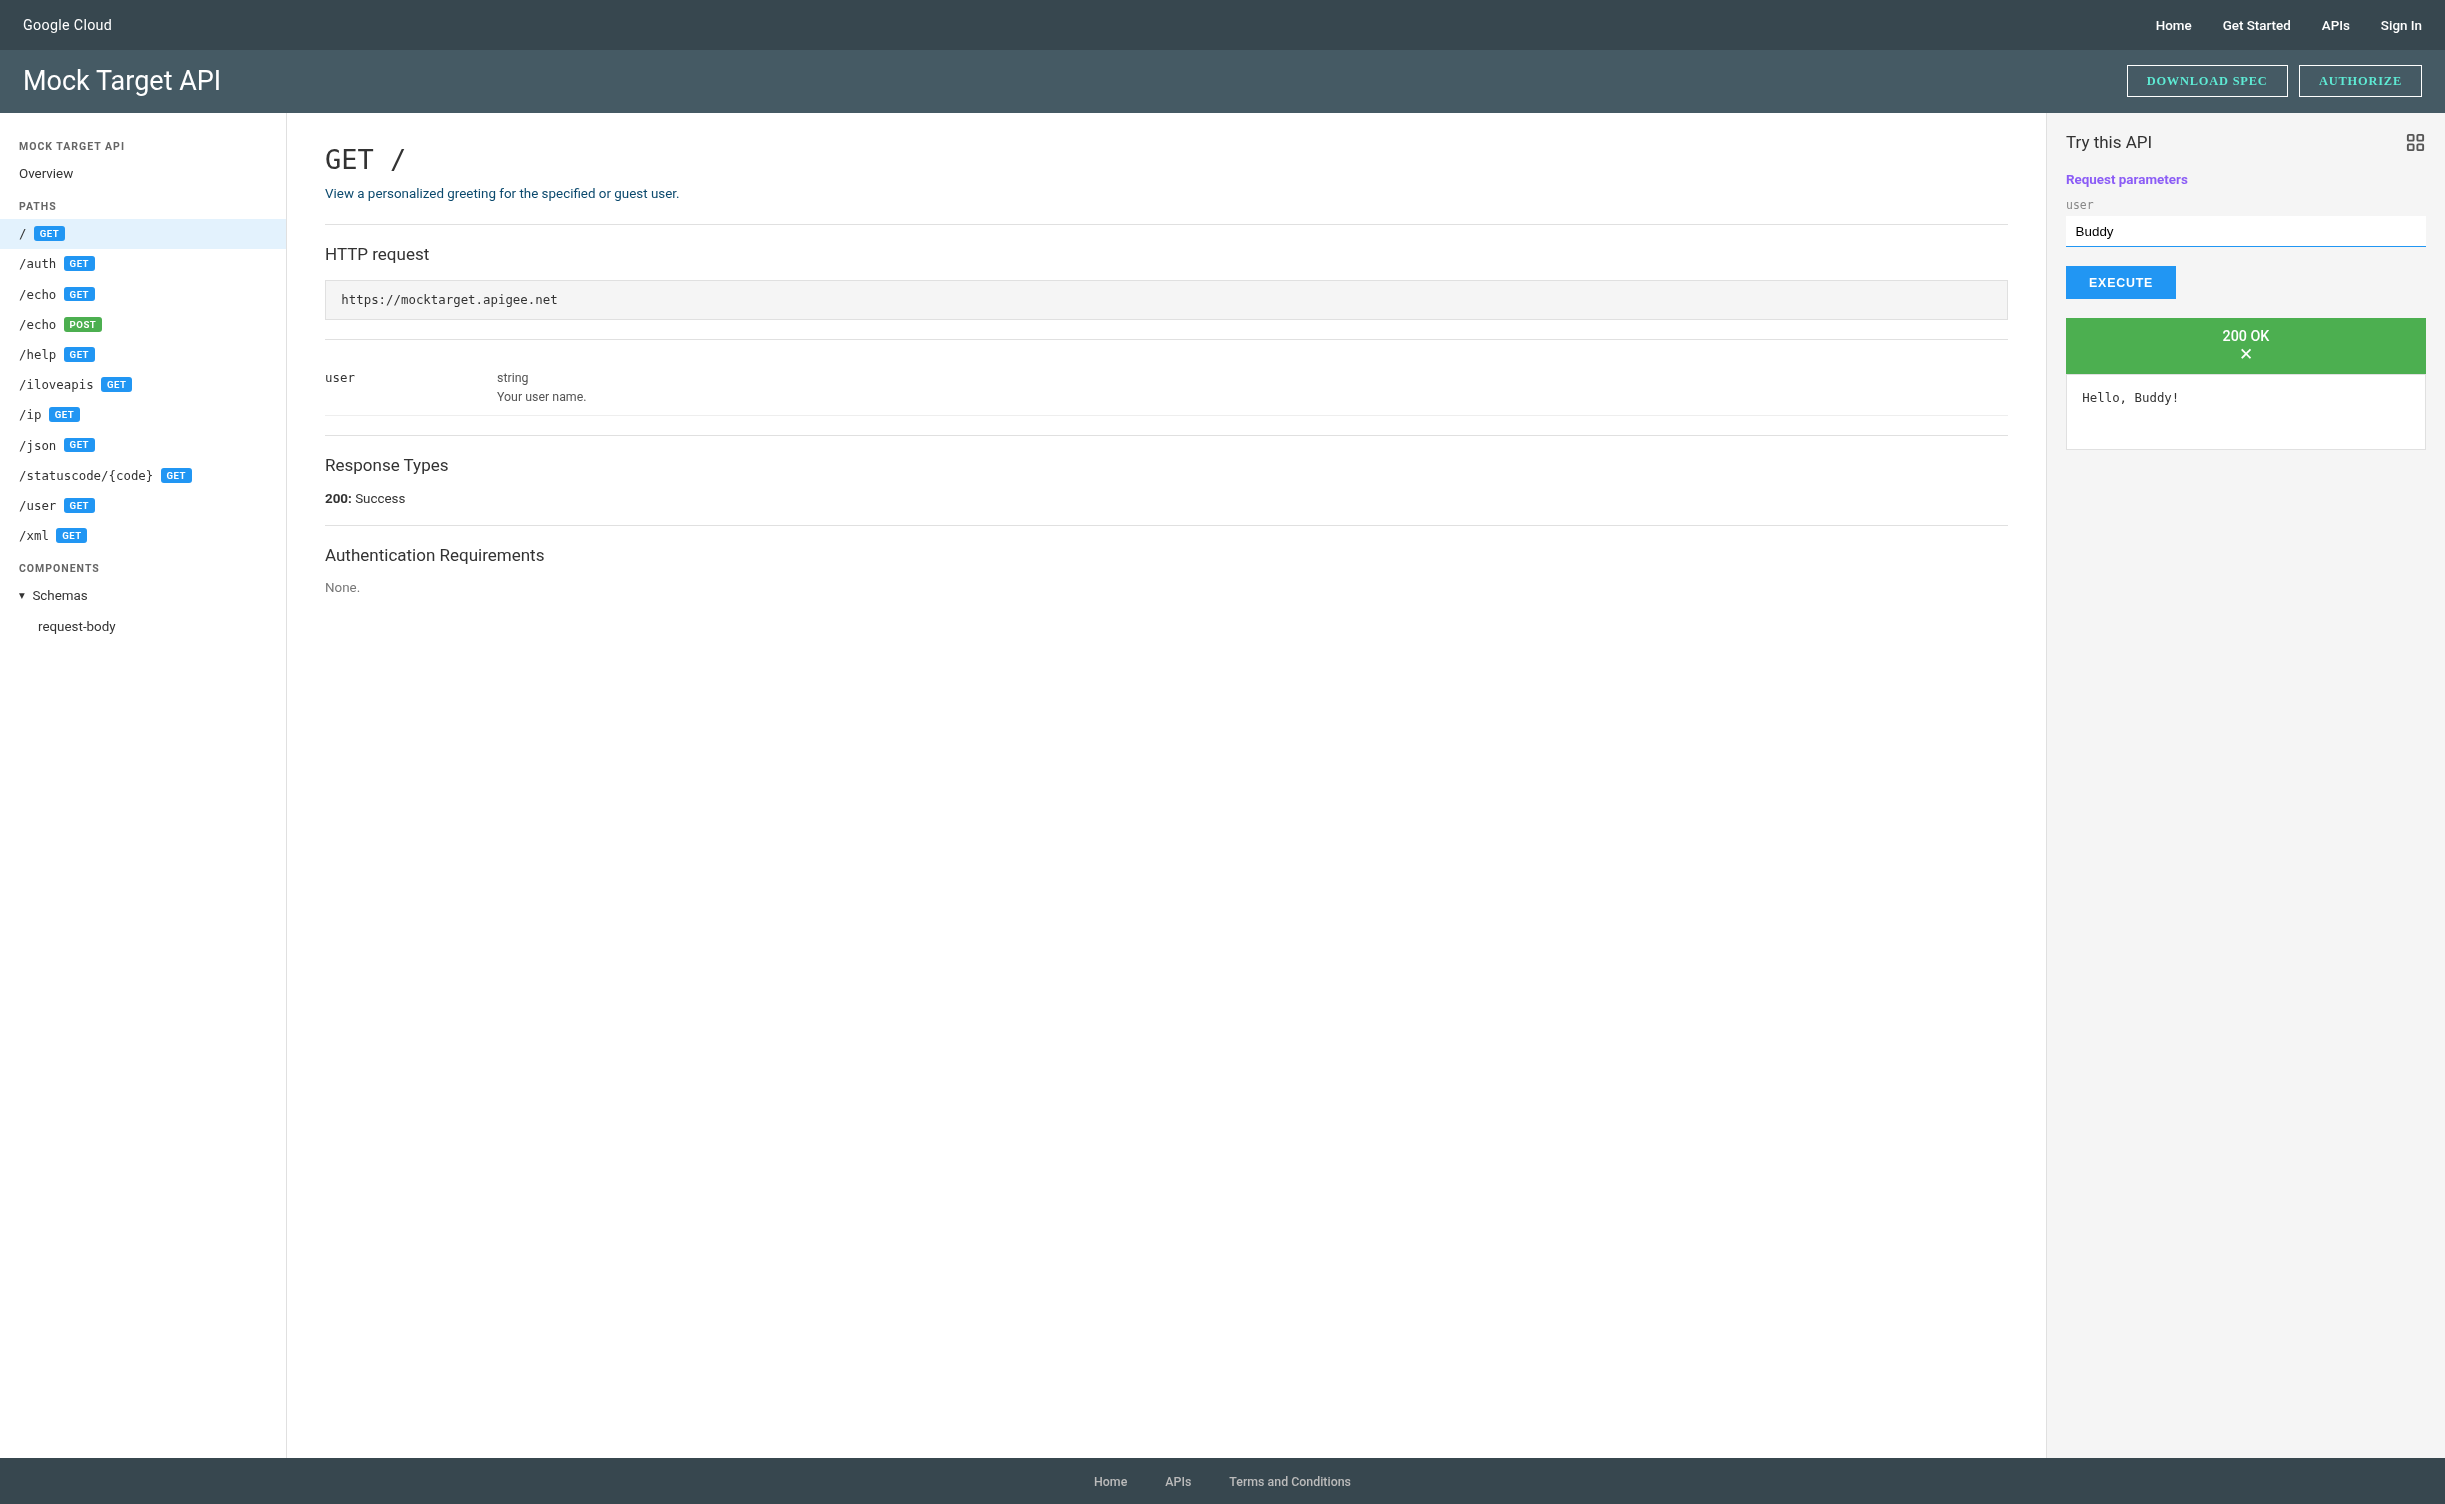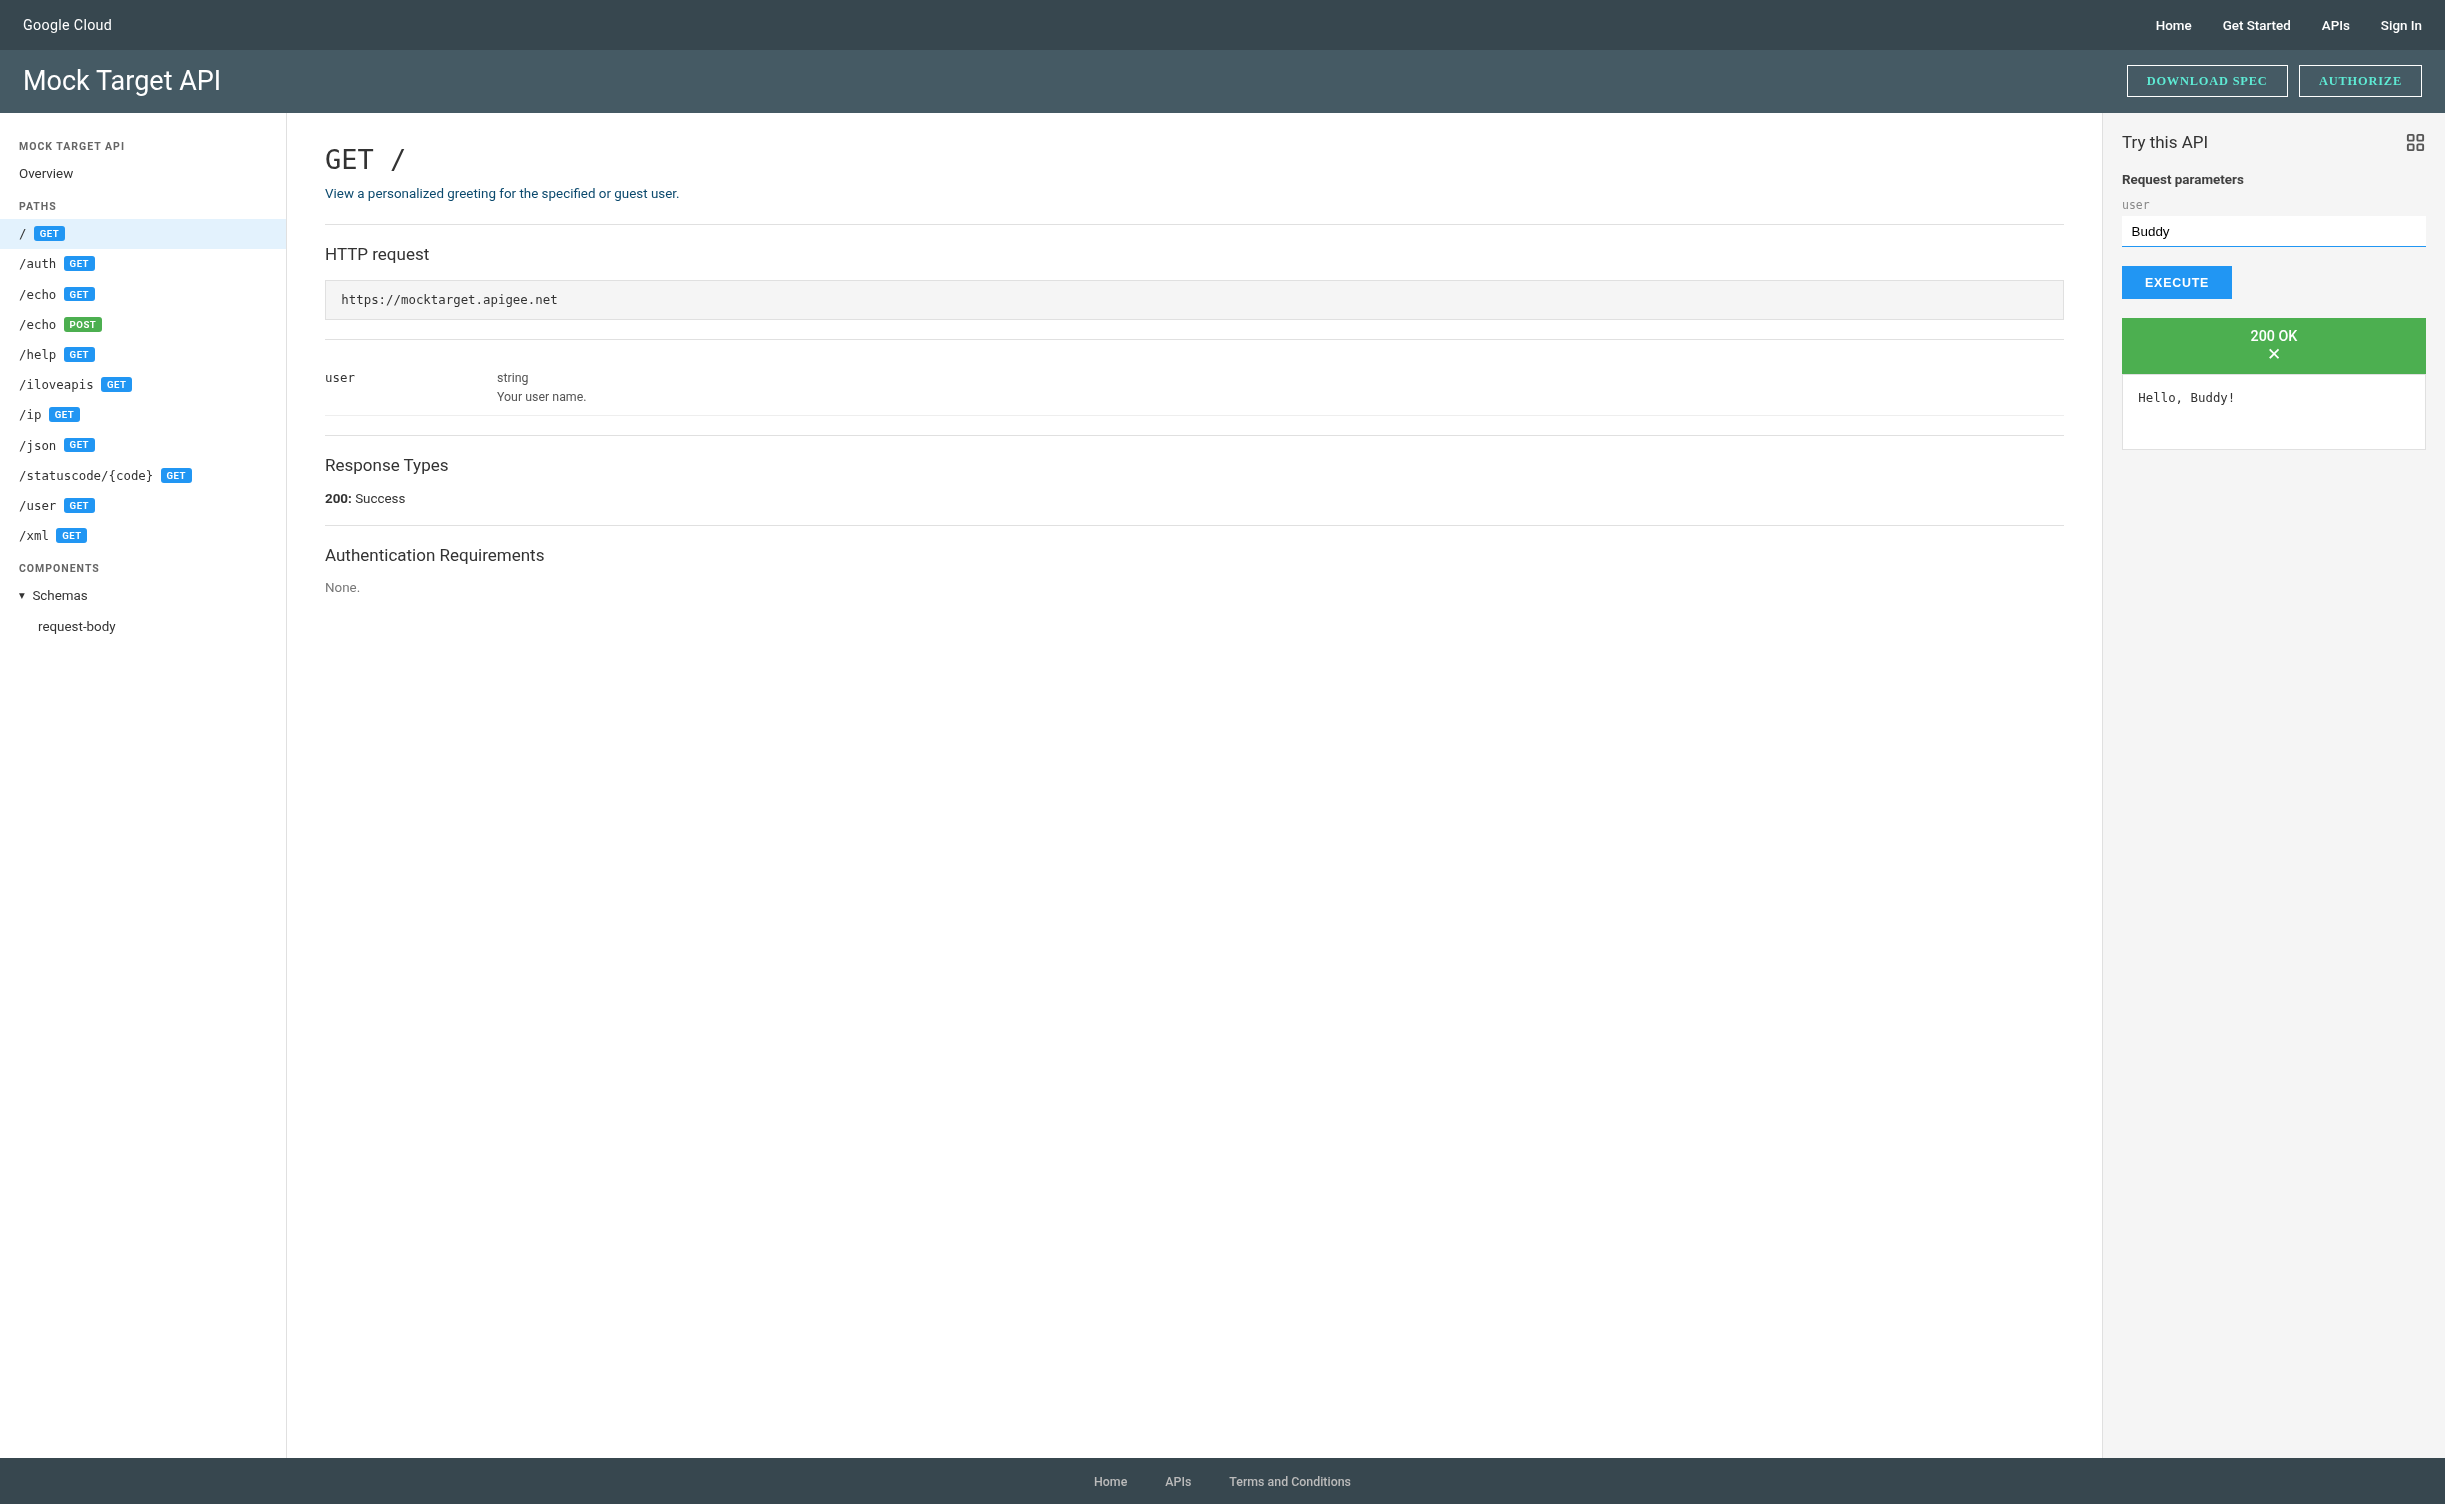--- a/index.html
+++ b/index.html
@@ -191,21 +191,21 @@
       font-size: 13.4px;
       color: #333;
     }
     .auth-none {
       font-size: 13.4px;
       color: #777;
     }
 
     
     .try-panel {
-      width: 343px;
+      width: 399px;
       flex-shrink: 0;
       background: #f5f5f5;
       border-left: 1px solid #e0e0e0;
       overflow-y: auto;
       padding: 19px;
     }
     .try-panel-header {
       display: flex;
       justify-content: space-between;
       align-items: center;
@@ -218,21 +218,21 @@
     }
     .expand-icon {
       width: 21px;
       height: 21px;
       cursor: pointer;
       color: #555;
     }
     .request-params-label {
       font-size: 13.4px;
       font-weight: 700;
-      color: #404040;
+      color: #8b5cf6;
       margin-bottom: 11.5px;
     }
     .param-field-label {
       font-family: monospace;
       font-size: 11.5px;
       color: #888;
       margin-bottom: 3.8px;
     }
     .param-input {
       width: 100%;

